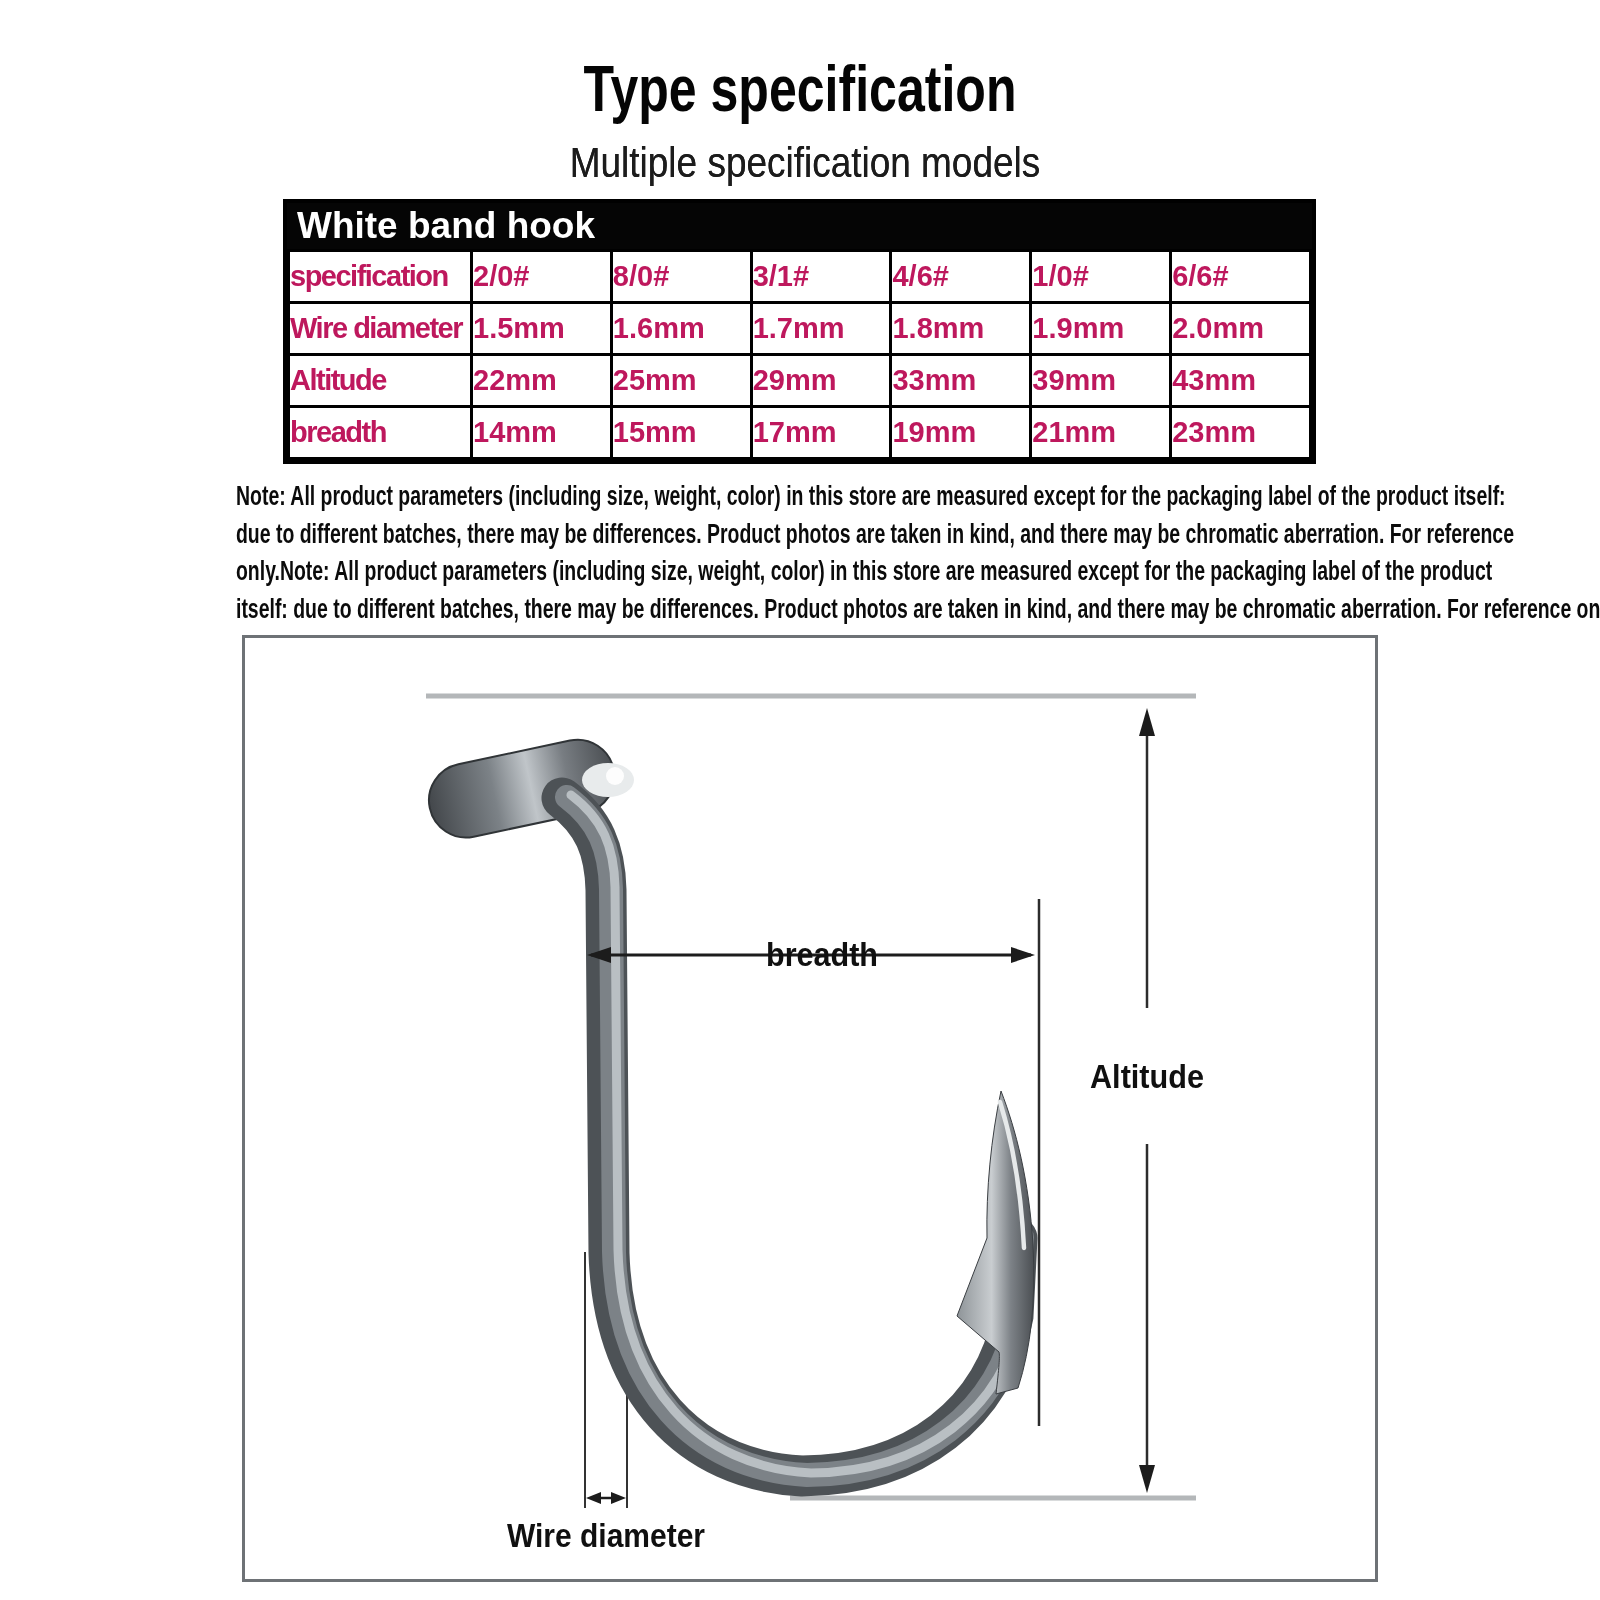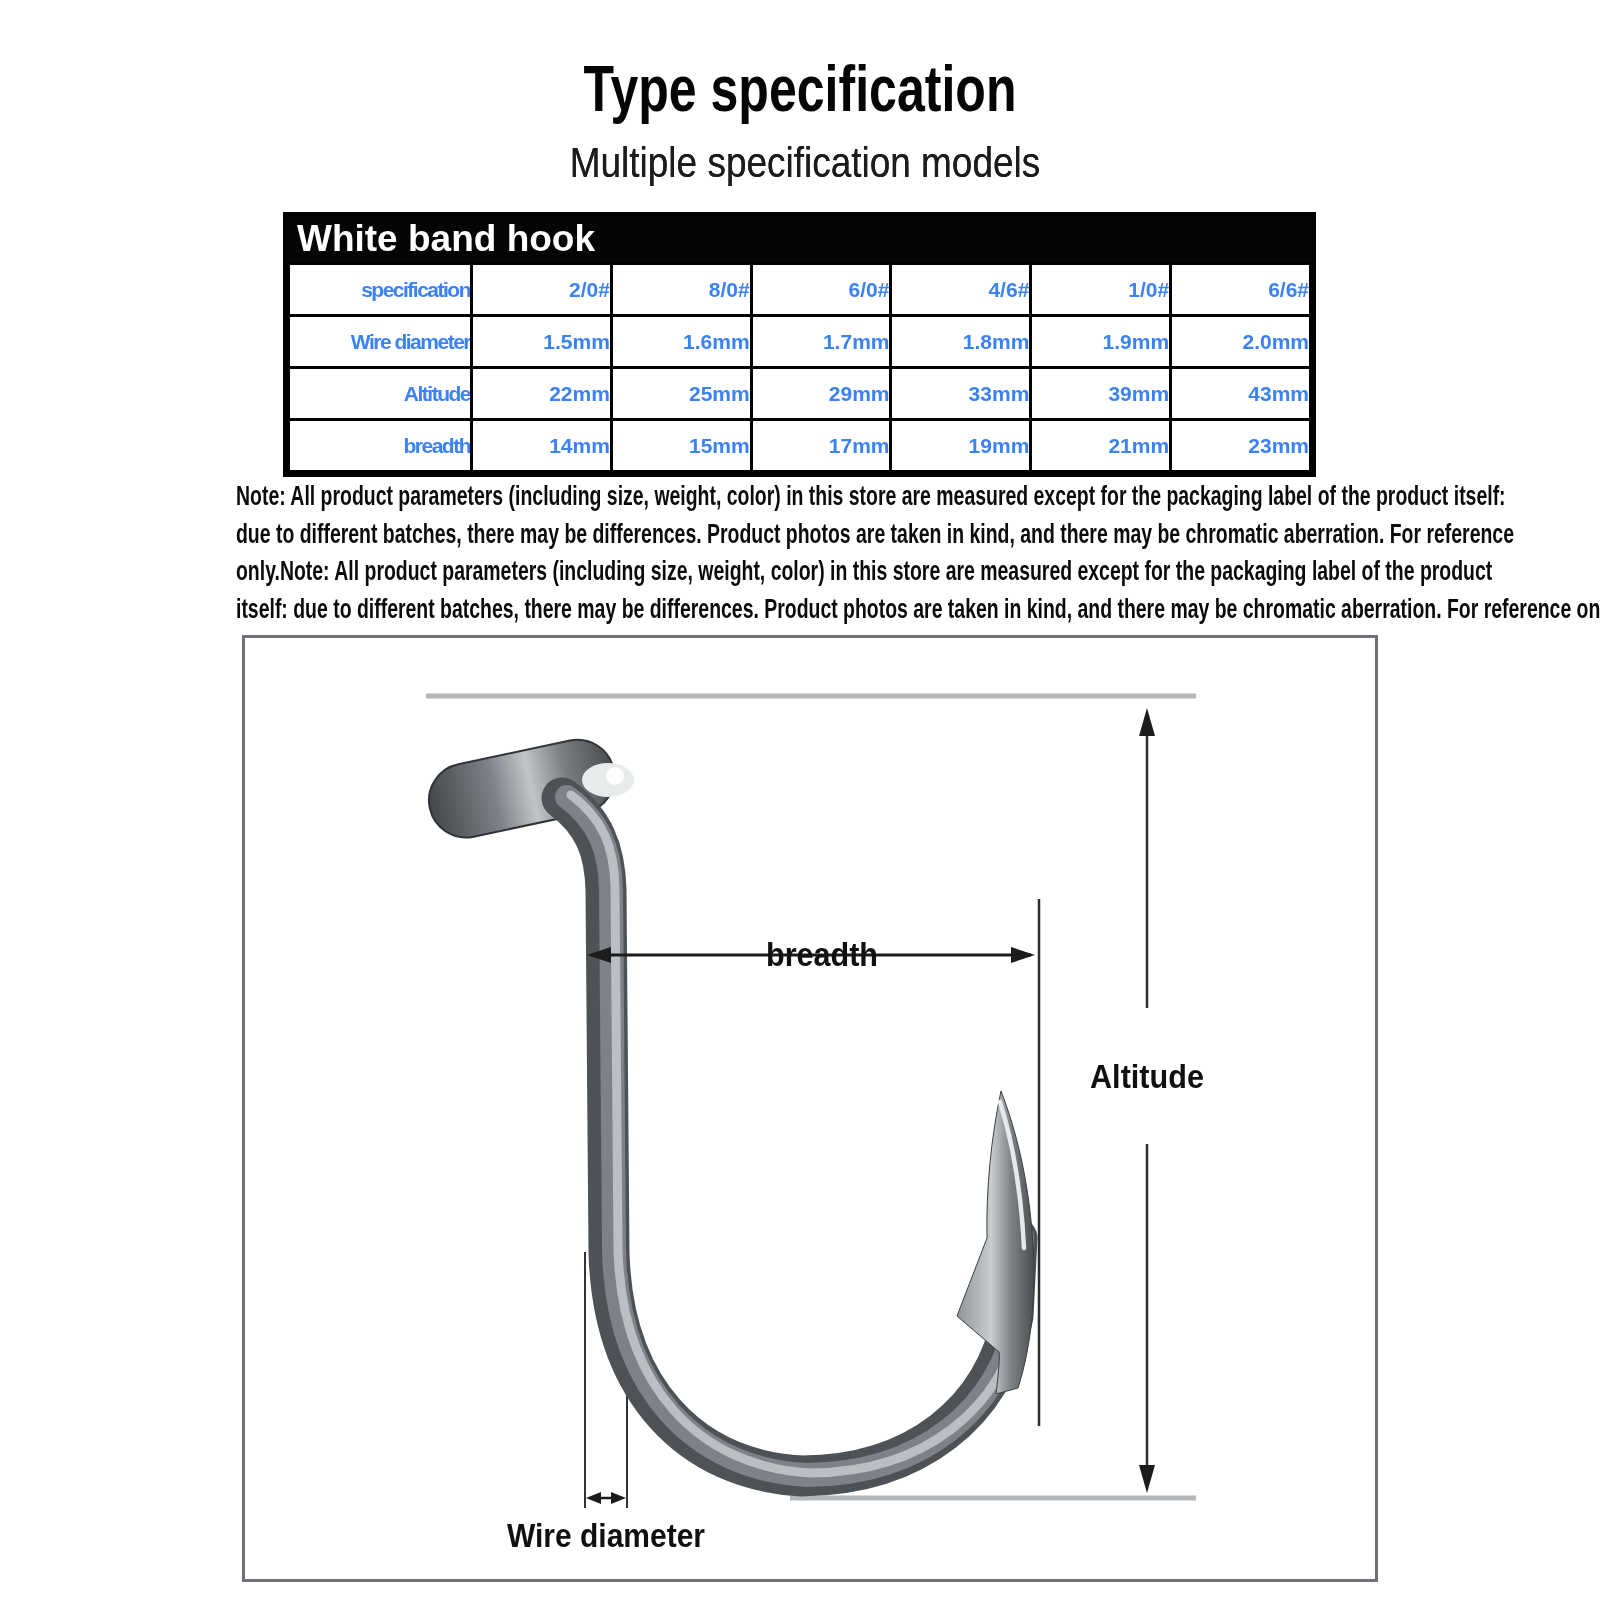--- a/index.html
+++ b/index.html
@@ -12,32 +12,32 @@
     font-size:65px;font-weight:900;line-height:1;letter-spacing:0px;color:#050505;
     transform:scaleX(0.77);transform-origin:50% 50%;white-space:nowrap;
   }
   .page-subtitle{
     position:absolute;top:142px;left:10px;width:1590px;text-align:center;
     font-size:42px;font-weight:400;line-height:1;color:#1c1c1c;
     text-shadow:0 0 0.6px #1c1c1c;
     transform:scaleX(0.88);transform-origin:50% 50%;white-space:nowrap;
   }
   .spec-table{
-    position:absolute;left:283px;top:212px;width:1033px;
+    position:absolute;left:283px;top:199px;width:1033px;
     border:4px solid #000;background:#fff;box-sizing:border-box;
   }
   .spec-table-header{
     background:#050505;color:#fff;height:46px;display:flex;align-items:center;
     padding-left:10px;font-size:37px;font-weight:700;letter-spacing:0px;
     transform-origin:0 50%;
   }
   .spec-grid{border-collapse:collapse;width:100%;table-layout:fixed;}
   .spec-grid td{
-    border:3px solid #000;height:49px;text-align:right;vertical-align:middle;
-    font-size:21px;font-weight:700;color:#3b82f6;padding:0;overflow:hidden;white-space:nowrap;
+    border:3px solid #000;height:49px;text-align:left;vertical-align:middle;
+    font-size:29px;font-weight:700;color:#be185d;padding:0;overflow:hidden;white-space:nowrap;
   }
   .spec-grid td.lbl{width:180px;letter-spacing:-1.5px;}
   .note-block{position:absolute;top:478px;left:12px;width:1600px;text-align:center;}
   .note-line{
     font-size:27px;font-weight:700;line-height:37.5px;color:#0b0b0b;white-space:nowrap;
     transform:scaleX(0.72);transform-origin:50% 50%;
   }
   .diagram-box{
     position:absolute;left:242px;top:635px;width:1136px;height:947px;
     border:3px solid #6e7276;box-sizing:border-box;background:#fff;
@@ -56,21 +56,21 @@
   <div class="spec-table">
     <div class="spec-table-header">
       <span>White band hook</span>
     </div>
     <table class="spec-grid">
       <tbody>
           <tr>
         <td class="lbl">specification</td>
         <td>2/0#</td>
         <td>8/0#</td>
-        <td>6/0#</td>
+        <td>3/1#</td>
         <td>4/6#</td>
         <td>1/0#</td>
         <td>6/6#</td>
       </tr>
       <tr>
         <td class="lbl">Wire diameter</td>
         <td>1.5mm</td>
         <td>1.6mm</td>
         <td>1.7mm</td>
         <td>1.8mm</td>

